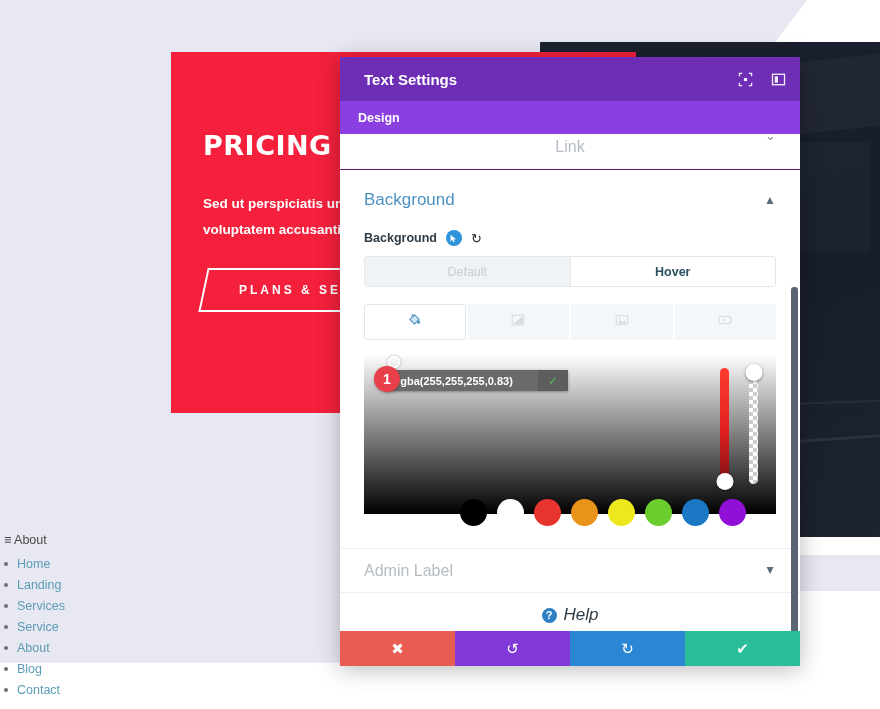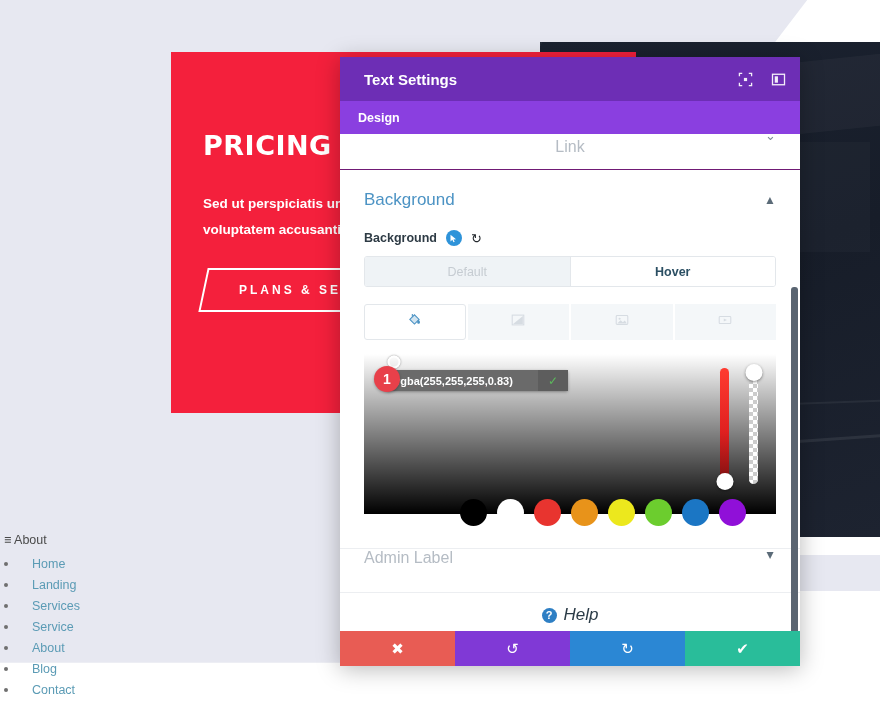--- a/index.html
+++ b/index.html
@@ -93,21 +93,21 @@
   }
   .white-band {
     position: absolute; left: 636px; top: 160px; width: 164px; height: 72px;
     background: #ffffff;
   }
 
   
   .menu { position: absolute; left: 4px; top: 533px; font-size: 12.5px; }
   .menu-title { color: #4a4a4a; font-size: 12.5px; margin-bottom: 6px; }
   .menu ul { list-style: none; }
-  .menu li { display: flex; align-items: center; height: 21px; gap: 15px; }
+  .menu li { display: flex; align-items: center; height: 21px; }
   .menu li .dot {
     width: 4px; height: 4px; border-radius: 50%; background: #6f6f6f;
     margin-right: 9px; flex: none;
   }
   .menu li a { color: #5b9bb5; text-decoration: none; font-size: 12.5px; }
 
   
   .modal {
     position: absolute; left: 340px; top: 57px; width: 460px; height: 609px;
     background: #5eead4; box-shadow: 0 3px 22px rgba(0,0,0,.28);
@@ -236,21 +236,21 @@
     box-shadow: 0 1px 3px rgba(0,0,0,.3);
   }
 
   .swatches {
     position: absolute; left: 96px; bottom: -12px; display: flex; gap: 10px; z-index: 4;
   }
   .swatch { width: 27px; height: 27px; border-radius: 50%; cursor: pointer; }
 
   .sec-admin {
     margin-top: 34px; border-top: 1px solid #eceef1; border-bottom: 1px solid #eceef1;
-    height: 45px; display: flex; align-items: flex-start; justify-content: space-between;
+    height: 45px; display: flex; align-items: center; justify-content: space-between;
     padding: 0 24px;
   }
   .sec-admin .t { font-size: 16px; color: #b5bcc4; }
 
   .help-row {
     height: 44px; display: flex; align-items: center; justify-content: center;
     gap: 7px;
   }
   .help-ic {
     width: 15px; height: 15px; border-radius: 50%; background: #2e7fc4;

